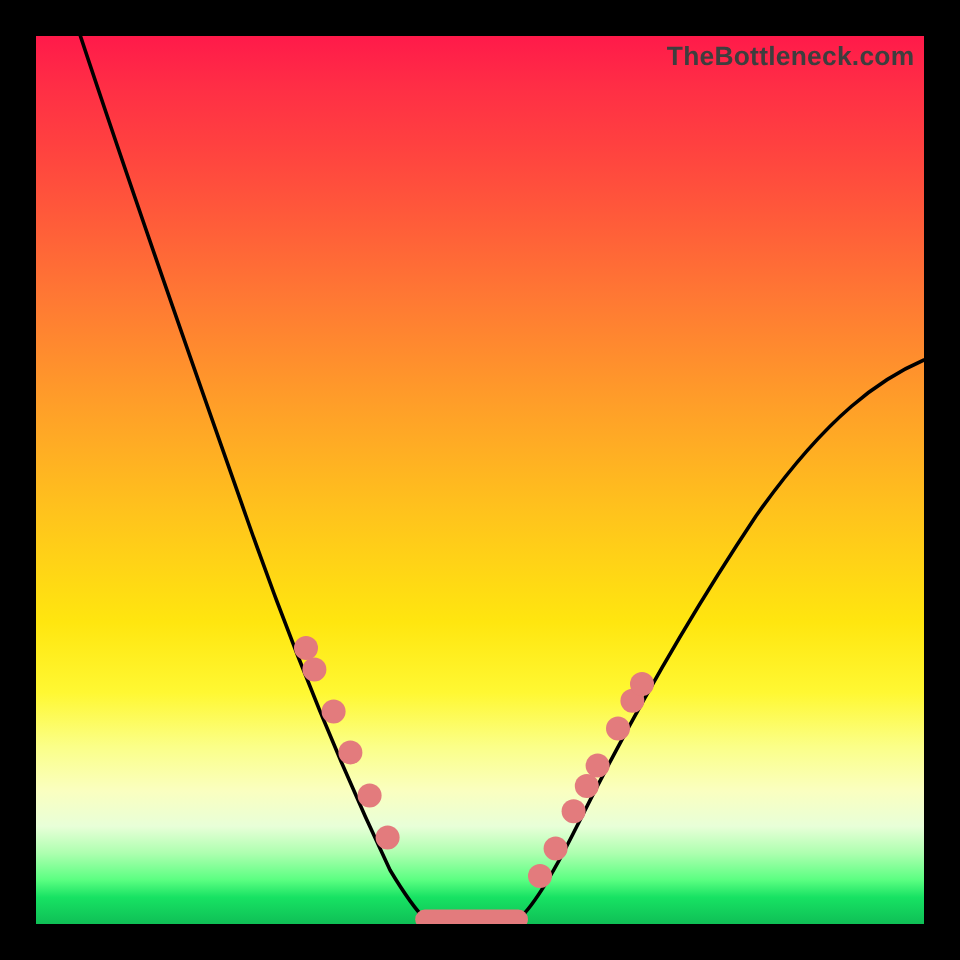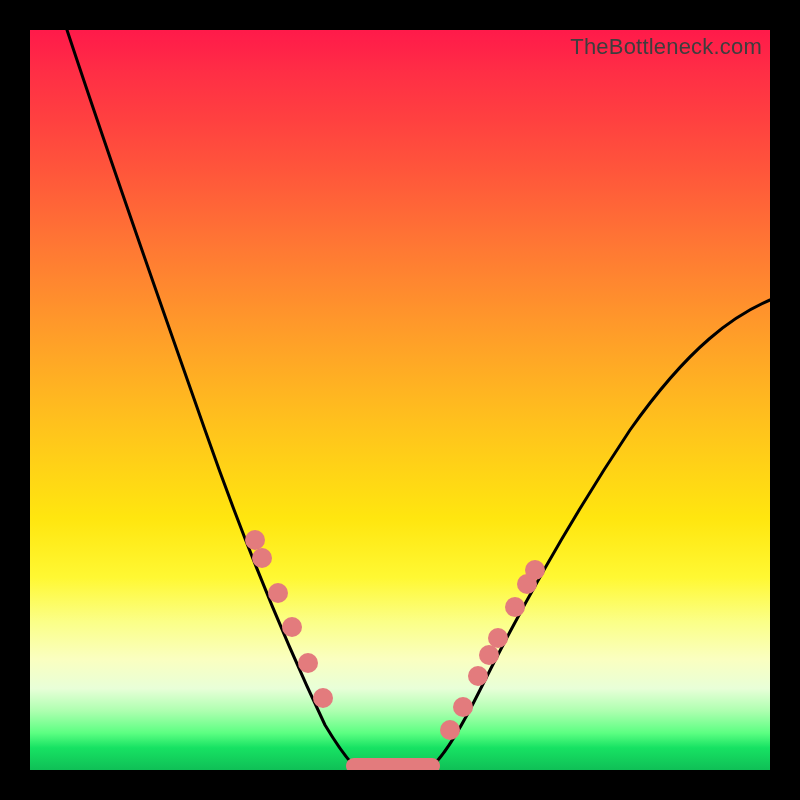--- a/index.html
+++ b/index.html
@@ -46,21 +46,21 @@
       #17e263 97%,
       #0fbf56 100%
     );
   }
   .watermark {
     position: absolute;
     top: 4px;
     right: 8px;
     color: #3e3e3e;
     font-size: 22px;
-    font-weight: 400;
+    font-weight: 700;
     letter-spacing: 0.2px;
     user-select: none;
   }
   svg.curves {
     position: absolute;
     inset: 0;
   }
   .curve-stroke {
     fill: none;
     stroke: #000;

